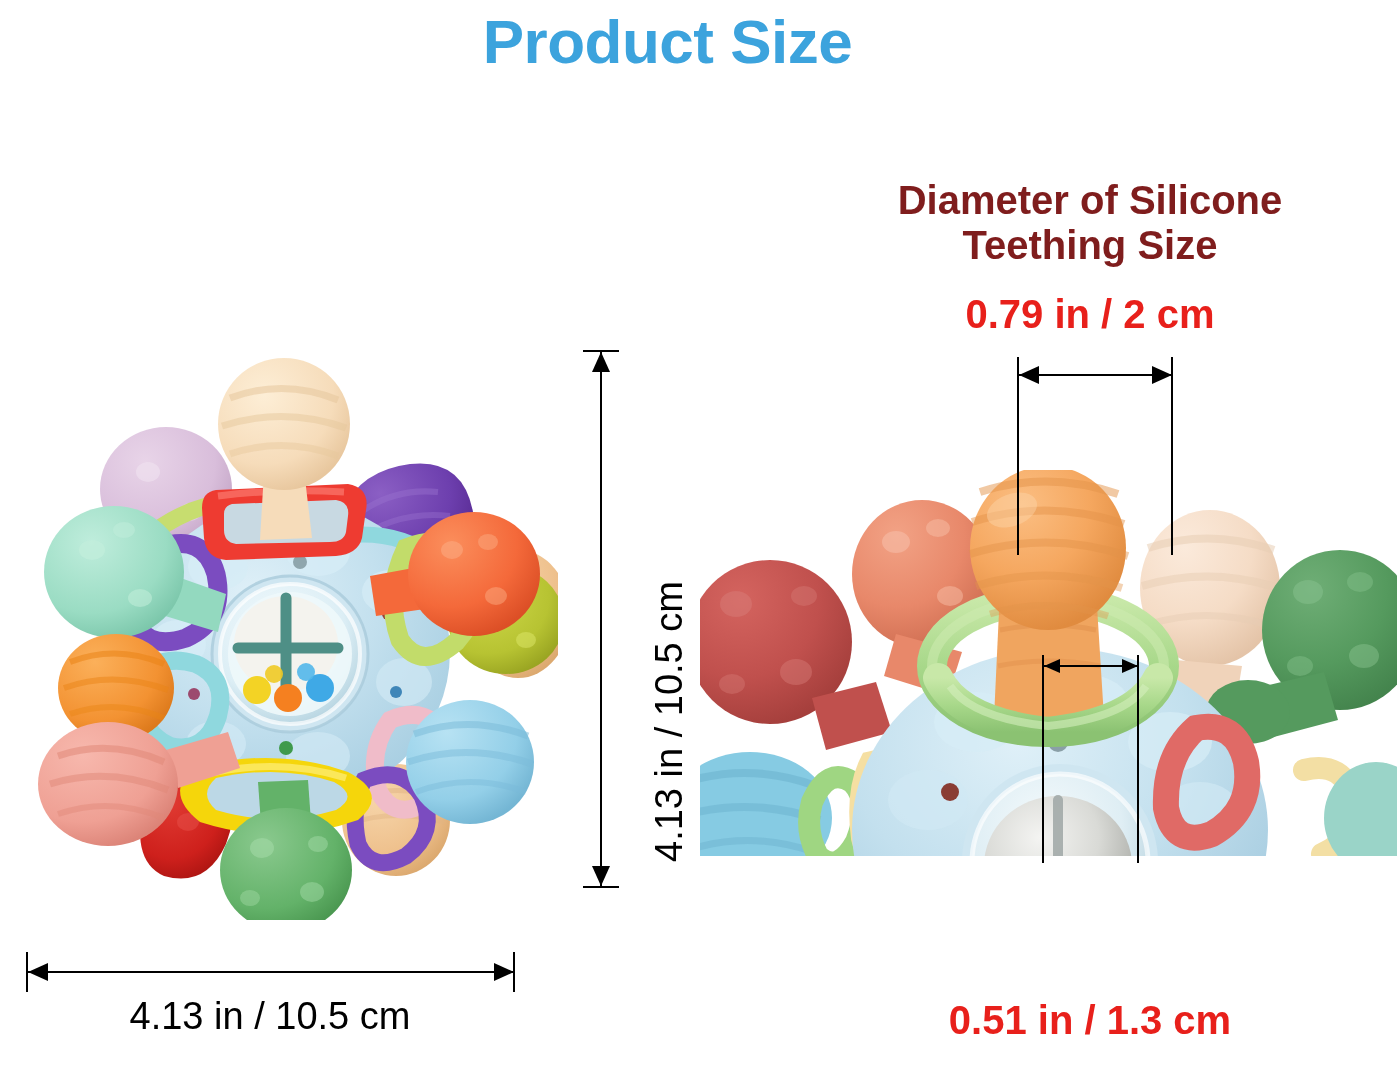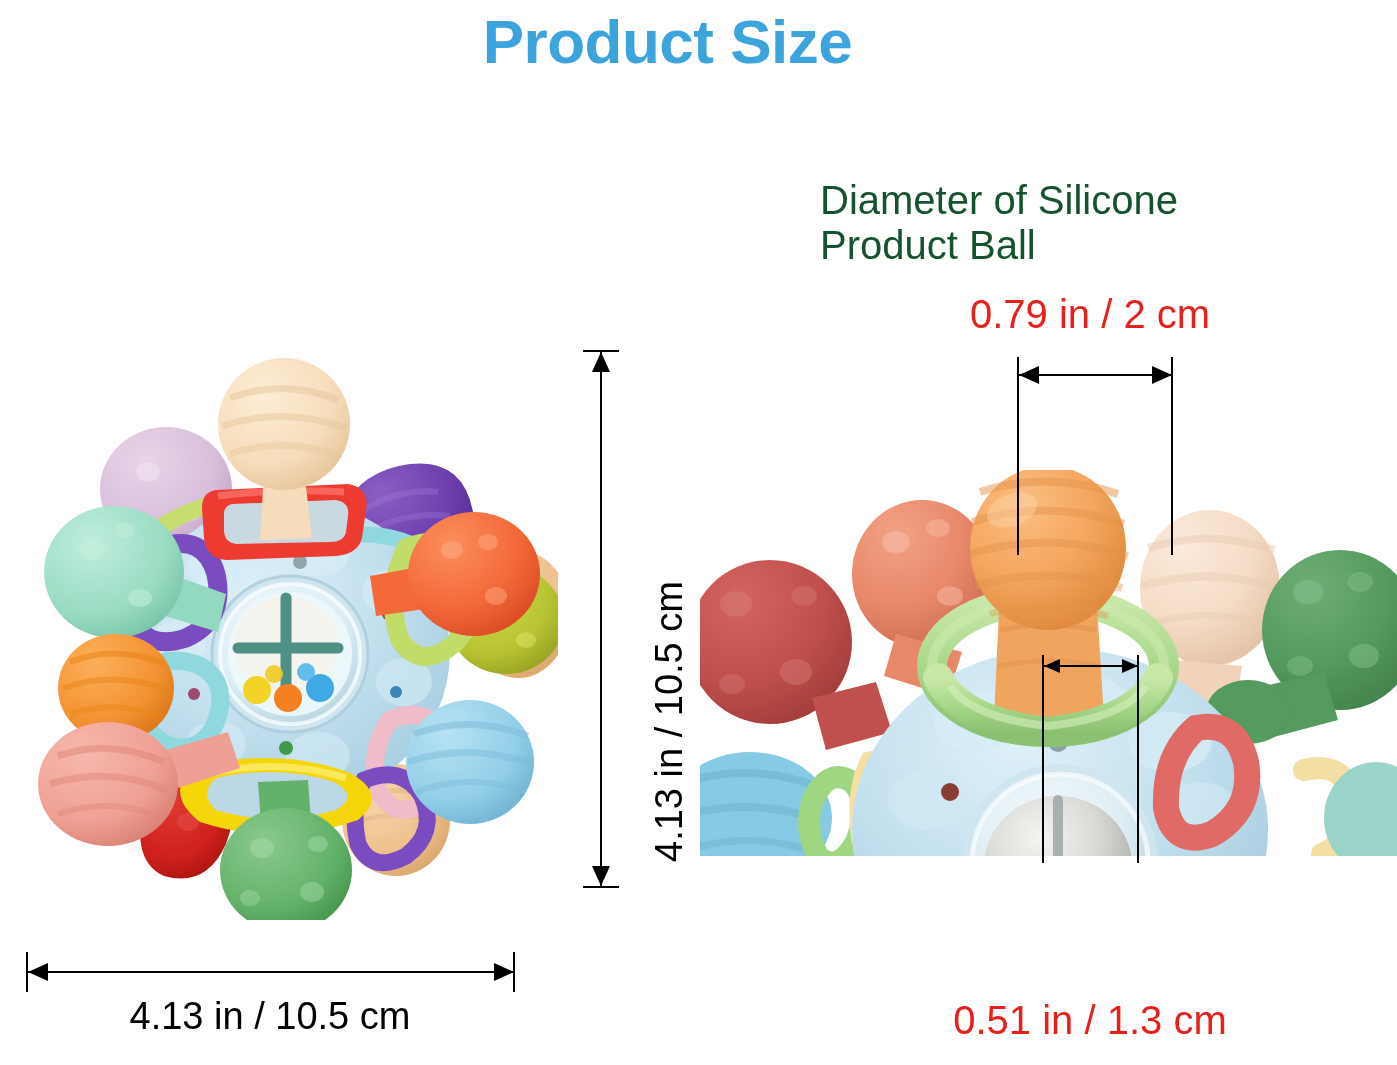--- a/index.html
+++ b/index.html
@@ -26,32 +26,33 @@
     font-size: 62px;
     font-weight: bold;
     color: #3ca3dd;
     letter-spacing: -0.5px;
     line-height: 1.1;
   }
 
   
   .label-black {
     position: absolute;
-    color: #14532d;
+    color: #7f1d1d;
     font-size: 40px;
     line-height: 1.12;
-    font-weight: normal;
+    text-align: center;
+    font-weight: bold;
   }
   .label-red {
     position: absolute;
     color: #e8201b;
     font-size: 40px;
     line-height: 1.12;
     text-align: center;
-    font-weight: normal;
+    font-weight: bold;
   }
 
   
   .dim-line-h {
     position: absolute;
     height: 2px;
     background: #000;
   }
   .dim-line-v {
     position: absolute;
@@ -522,21 +523,21 @@
         <ellipse cx="312" cy="40" rx="26" ry="16" fill="#fdd5a8" opacity="0.45" transform="rotate(-20 312 40)"></ellipse>
       </g>
 
       <path d="M238 208 Q260 252 348 262 Q436 252 458 208" fill="none" stroke="url(#rRingGreen)" stroke-width="30" stroke-linecap="round"></path>
       <path d="M250 216 Q272 248 348 256 Q424 248 446 216" fill="none" stroke="#d4efbc" stroke-width="8" opacity="0.6"></path>
     </svg>
   </div>
 
   <div class="label-black" style="left:820px; top:178px; width:540px;">
     <div>Diameter of Silicone</div>
-    <div>Product Ball</div>
+    <div>Teething Size</div>
   </div>
   <div class="label-red" style="left:820px; top:292px; width:540px;">0.79 in / 2 cm</div>
 
   <div>
     <div class="dim-line-v" style="left:1017px; top:357px; height:198px;"></div>
     <div class="dim-line-v" style="left:1171px; top:357px; height:198px;"></div>
     <div class="dim-line-h" style="left:1019px; top:374px; width:153px;"></div>
     <div class="arrow arrow-left" style="left:1019px; top:366px;"></div>
     <div class="arrow arrow-right" style="left:1152px; top:366px;"></div>
   </div>

